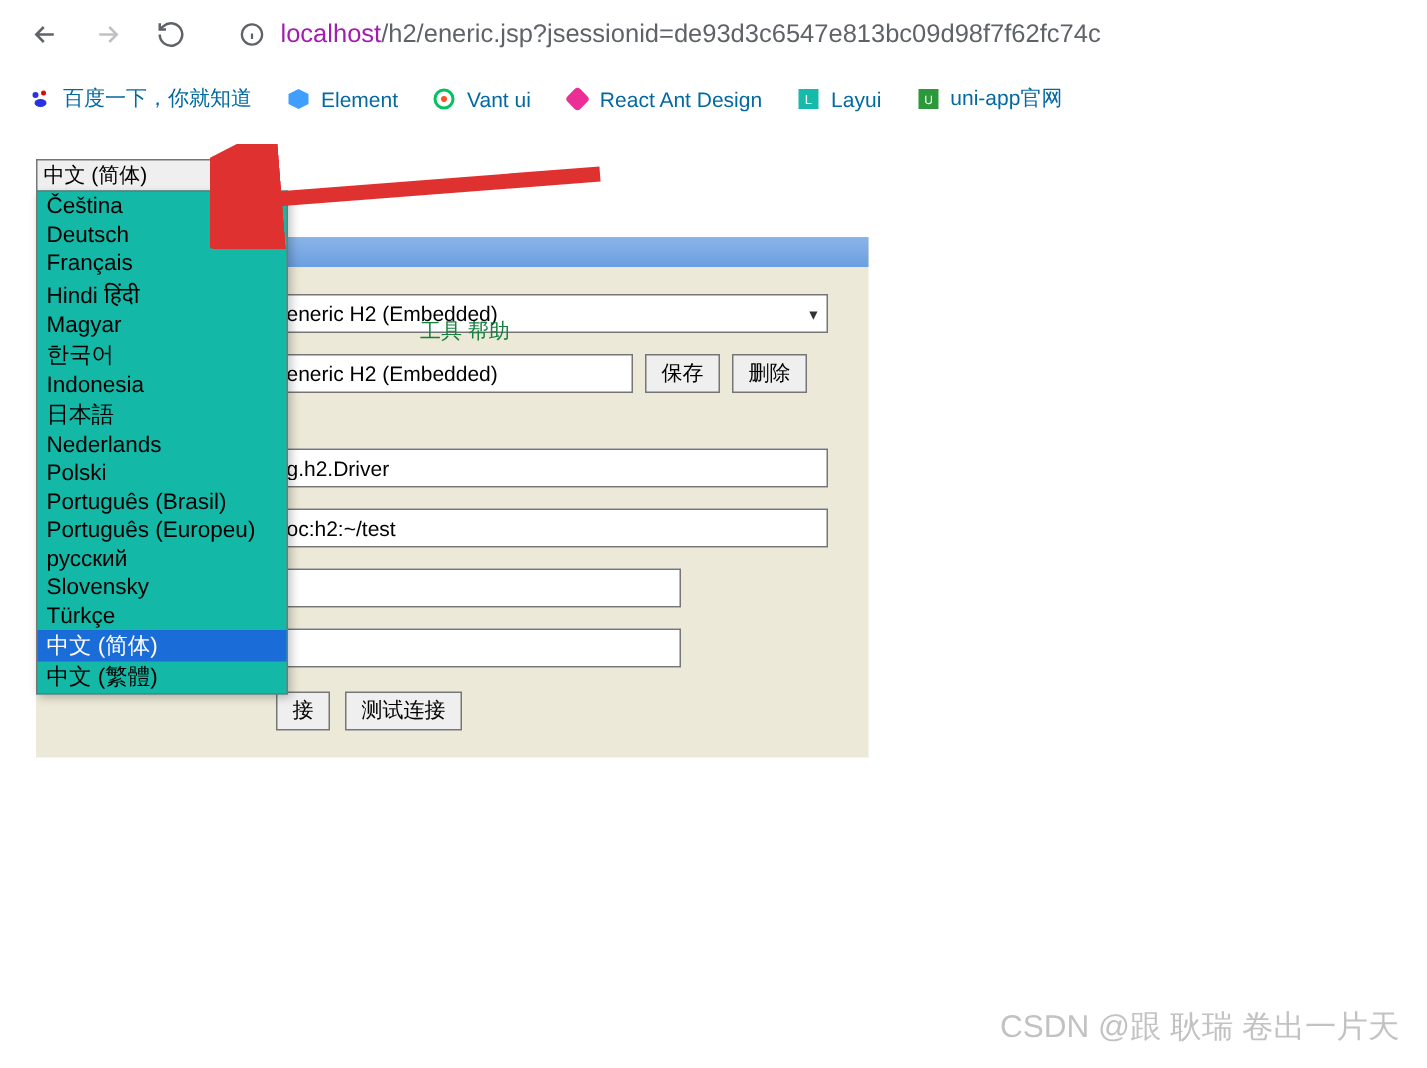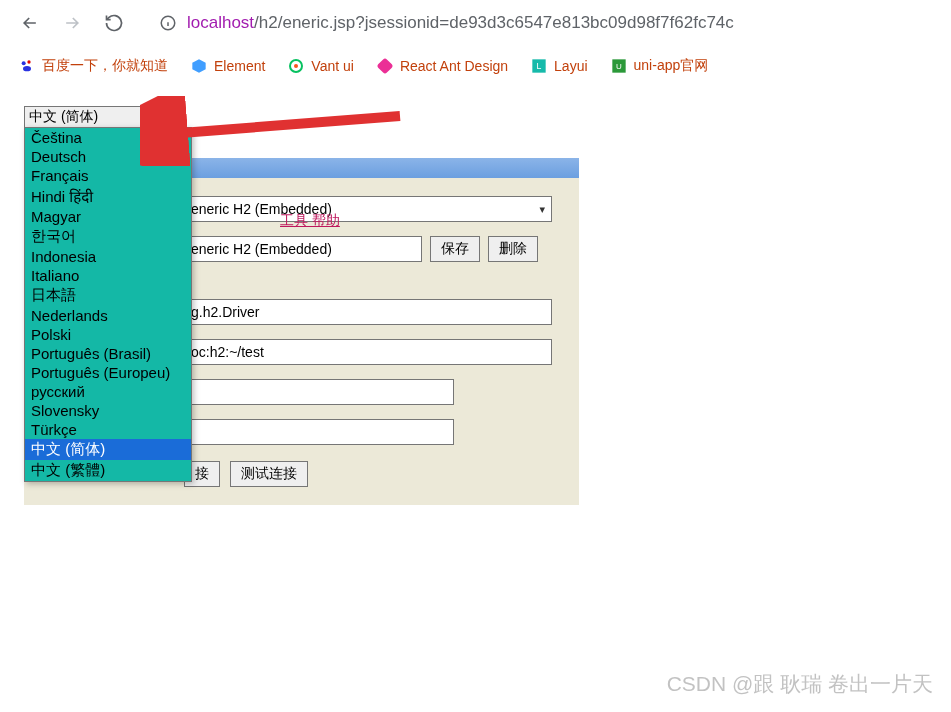--- a/index.html
+++ b/index.html
@@ -49,21 +49,21 @@
       display: flex;
       align-items: center;
       padding: 6px 18px;
       gap: 22px;
       height: 40px;
     }
     .bm-item {
       display: flex;
       align-items: center;
       gap: 6px;
-      color: #c2410c;
+      color: #0369a1;
       font-size: 14px;
       cursor: pointer;
     }
     .bm-icon { width: 18px; height: 18px; display:flex; align-items:center; justify-content:center; }
     .content-wrap {
       position: relative;
       padding: 20px 24px;
     }
     .lang-select {
       width: 146px;
@@ -126,21 +126,21 @@
       z-index: 200;
       pointer-events: none;
     }
     .watermark {
       position: absolute;
       right: 18px; bottom: 14px;
       font-size: 21px;
       color: rgba(120,120,120,0.45);
       margin-left: 22px;
     }
-    .float-link { position:absolute; left:280px; top:126px; color:#be185d; font-size:14px; text-decoration:underline; }
+    .float-link { position:absolute; left:280px; top:126px; color:#15803d; font-size:14px; }
   </style>
 </head>
 <body>
 
 <div class="browser-nav">
   <div class="nav-arrow">
     <svg width="20" height="20" viewBox="0 0 24 24" fill="none" stroke="#5f6368" stroke-width="2">
         <path d="M19 12H5M11 18l-6-6 6-6"></path>
       </svg>
   </div>
@@ -266,21 +266,20 @@
   </div>
 
   <div class="dropdown-list" id="dd-list">
       <div class="dd-item">Čeština</div>
       <div class="dd-item">Deutsch</div>
       <div class="dd-item">Français</div>
       <div class="dd-item">Hindi हिंदी</div>
       <div class="dd-item">Magyar</div>
       <div class="dd-item">한국어</div>
       <div class="dd-item">Indonesia</div>
-      <div class="dd-item">Italiano</div>
       <div class="dd-item">日本語</div>
       <div class="dd-item">Nederlands</div>
       <div class="dd-item">Polski</div>
       <div class="dd-item">Português (Brasil)</div>
       <div class="dd-item">Português (Europeu)</div>
       <div class="dd-item">русский</div>
       <div class="dd-item">Slovensky</div>
       <div class="dd-item">Türkçe</div>
       <div class="dd-item selected">中文 (简体)</div>
       <div class="dd-item">中文 (繁體)</div>

